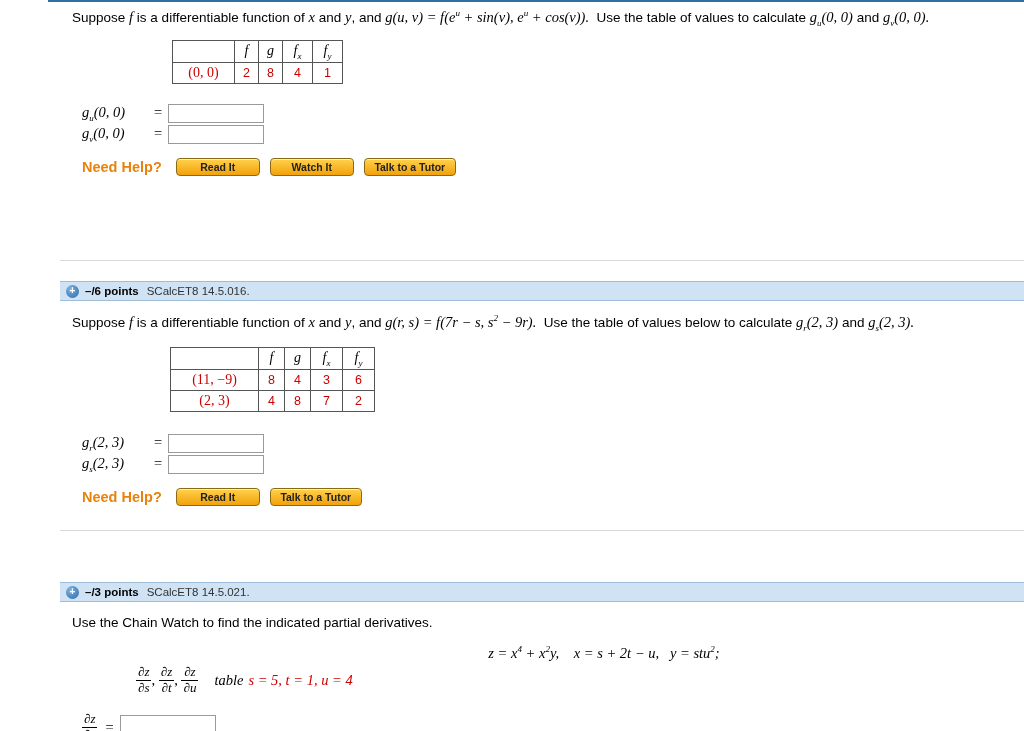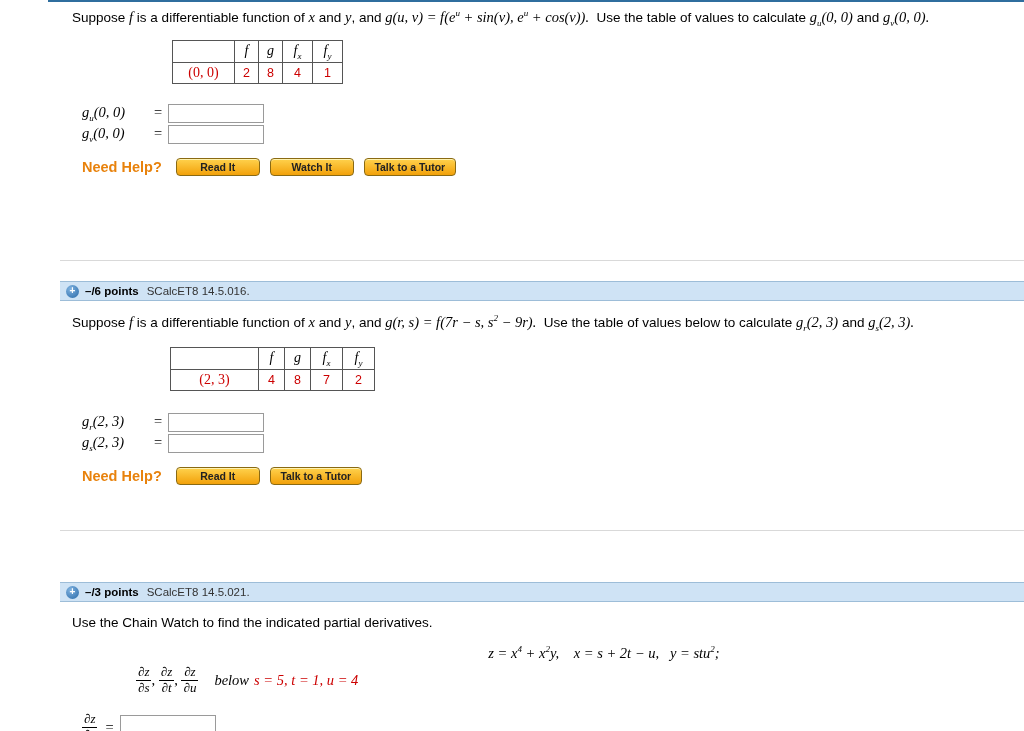--- a/index.html
+++ b/index.html
@@ -183,20 +183,27 @@
 
       <div style="margin-top:12px; margin-left:98px;">
         <table class="values">
           <tbody>
               <tr>
             <td class="corner" style="width:88px; height:22px;"></td>
             <td style="width:26px;">f</td>
             <td style="width:26px;">g</td>
             <td style="width:32px;">f<sub>x</sub></td>
             <td style="width:32px;">f<sub>y</sub></td>
+          </tr>
+          <tr>
+            <td class="lbl">(11, −9)</td>
+            <td class="num">8</td>
+            <td class="num">4</td>
+            <td class="num">3</td>
+            <td class="num">6</td>
           </tr>
           <tr>
             <td class="lbl">(2, 3)</td>
             <td class="num">4</td>
             <td class="num">8</td>
             <td class="num">7</td>
             <td class="num">2</td>
           </tr>
         </tbody>
           </table>
@@ -248,21 +255,21 @@
           <span class="mathline" style="font-style:normal;">,&nbsp;</span>
           <span class="frac">
               <span class="n">∂z</span>
               <span class="d">∂t</span>
             </span>
           <span class="mathline" style="font-style:normal;">,&nbsp;</span>
           <span class="frac">
               <span class="n">∂z</span>
               <span class="d">∂u</span>
             </span>
-          <span class="mathline" style="margin-left:16px;">below</span>
+          <span class="mathline" style="margin-left:16px;">table</span>
           <span class="mathline red" style="margin-left:5px;">s = 5, t = 1, u = 4</span>
         </div>
       </div>
 
       <div style="margin-top:16px; margin-left:10px; display:flex; align-items:center;">
         <span class="frac">
             <span class="n">∂z</span>
             <span class="d">∂s</span>
           </span>
         <span class="eq" style="margin-left:8px;">=</span>

